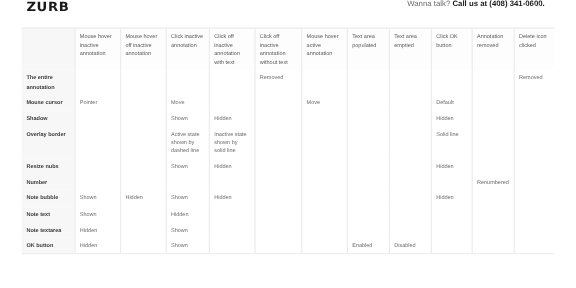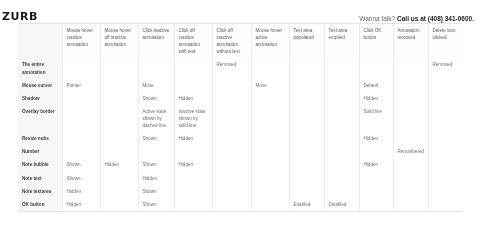--- a/index.html
+++ b/index.html
@@ -9,22 +9,22 @@
     background: #ffffff;
     font-family: "Liberation Sans", sans-serif;
     overflow: hidden;
   }
   #page { position: relative; width: 480px; height: 212px; background: #fff; }
 
   
   .header {
     position: absolute; left: 0; top: 0;
     width: 480px; height: 22px;
-    display: flex; align-items: flex-end;
-    padding: 0 2px;
+    display: flex; align-items: flex-start;
+    padding: 0 22px;
   }
   .logo {
     font-family: "DejaVu Sans", sans-serif;
     font-weight: bold;
     font-size: 10.5px;
     letter-spacing: 0.5px;
     color: #1a1a1a;
     transform: scaleX(1.05);
     transform-origin: left center;
   }

